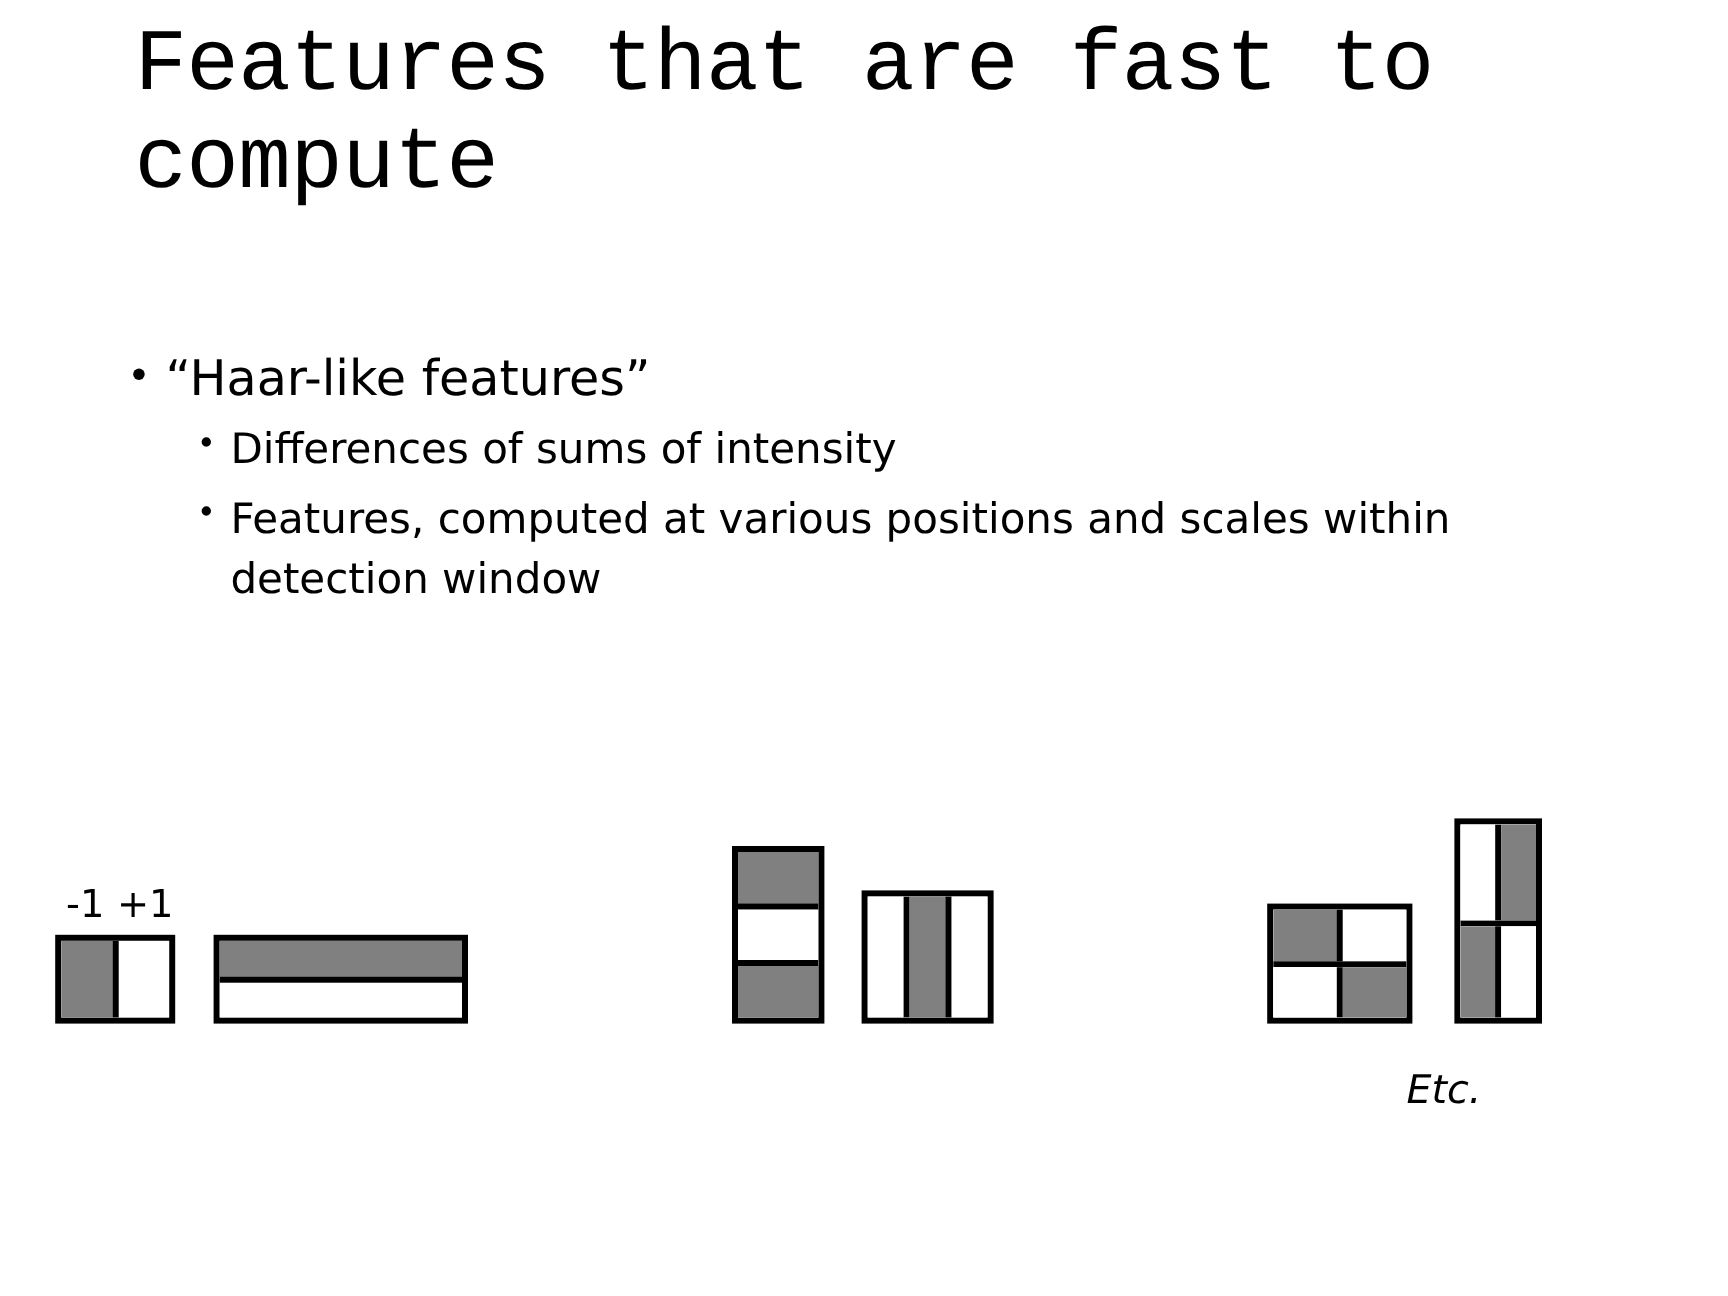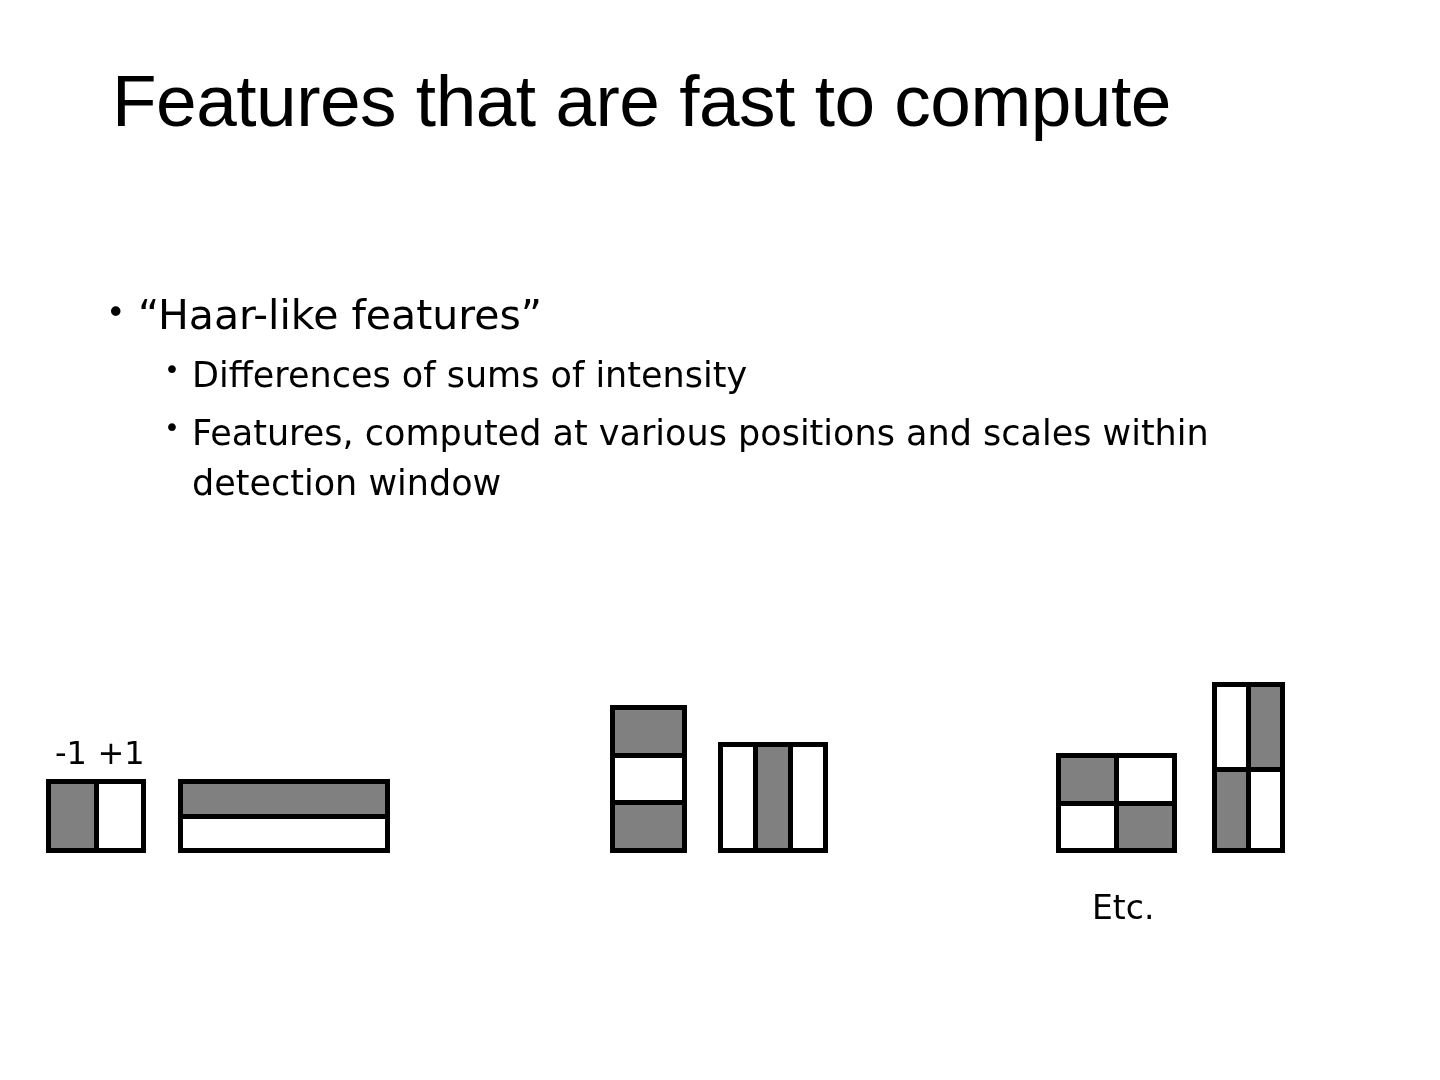--- a/index.html
+++ b/index.html
@@ -15,28 +15,27 @@
     overflow: hidden;
     position: relative;
   }
 
   
   .slide-title {
     position: absolute;
     left: 112px;
     top: 14px;
     width: 1200px;
-    font-family: Liberation Sans, sans-serif;
+    font-family: Liberation Mono, monospace;
     font-weight: 400;
     font-size: 73px;
     line-height: 82px;
     letter-spacing: -0.5px;
     color: #000000;
     white-space: pre-wrap;
-    margin-top: 46px;
   }
 
   
   .body-block {
     position: absolute;
     left: 106px;
     top: 290px;
     width: 1180px;
   }
   .bullet {
@@ -191,15 +190,15 @@
     <div class="cell bord-b" style="display:flex; flex:1.05 1 0;">
       <div class="cell bord-r"></div>
       <div class="cell gray"></div>
     </div>
     <div class="cell" style="display:flex;">
       <div class="cell gray bord-r"></div>
       <div class="cell"></div>
     </div>
   </div>
 
-  <div class="caption" style="left:1092px; top:889px;">Etc.</div>
+  <div class="caption" style="left:1172px; top:889px;font-style:italic;">Etc.</div>
 
 </div>
 
 </body></html>

